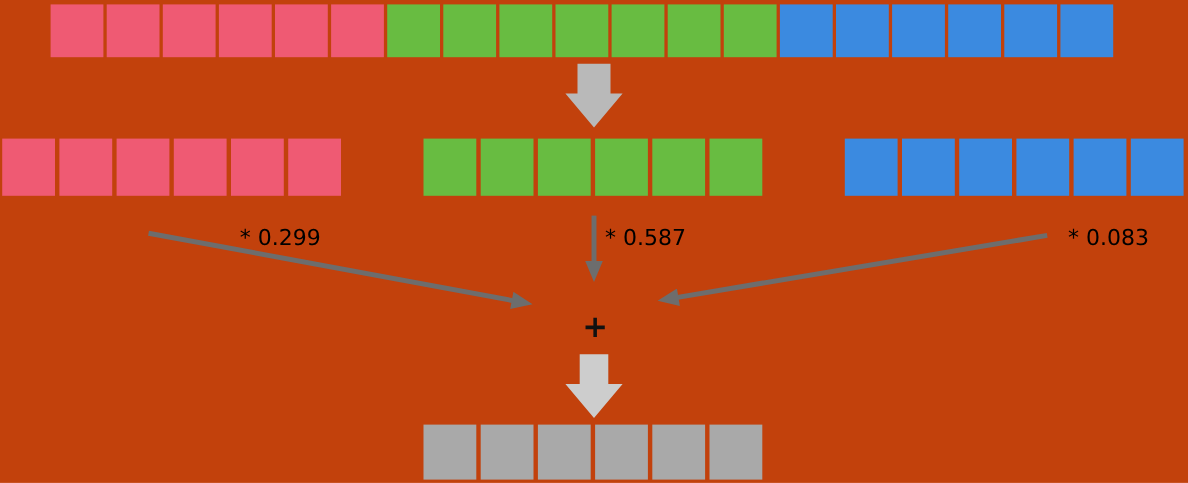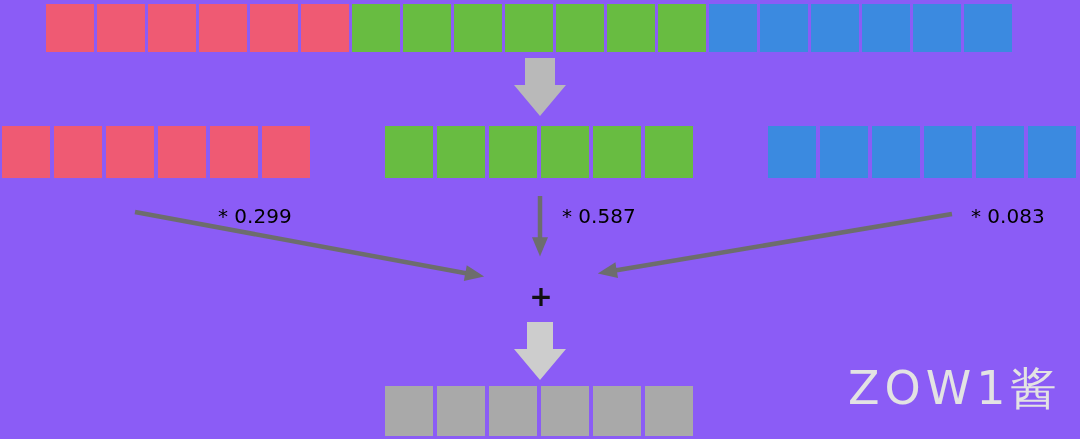--- a/index.html
+++ b/index.html
@@ -1,20 +1,20 @@
 <!DOCTYPE html>
 <html><head>
 <meta charset="utf-8">
 <style>
   html, body { margin: 0; padding: 0; background: #ffffff; }
   #canvas {
     position: relative;
     width: 1080px;
     height: 439px;
-    background: #8b5cf6;
+    background: #c2410c;
     overflow: hidden;
     font-family: "DejaVu Sans", "Liberation Sans", sans-serif;
   }
   .bar { position: absolute; display: flex; }
   .bar .sq { flex: 0 0 auto; }
   #top-bar { left: 46px; top: 4px; gap: 3px; }
   #top-bar .seg { display: flex; gap: 3px; }
   #top-bar .sq { width: 48px; height: 48px; }
   .channel-bar { top: 126px; gap: 4px; }
   .channel-bar .sq { width: 48px; height: 52px; }
@@ -28,21 +28,21 @@
     width: 1080px; height: 439px;
     pointer-events: none;
   }
   .weight-label {
     position: absolute;
     font-size: 20px;
     color: #000000;
     white-space: nowrap;
   }
   #label-red-weight   { left: 218px; top: 204px; }
-  #label-green-weight { left: 562px; top: 204px; text-align: right; }
+  #label-green-weight { left: 550px; top: 204px; text-align: right; }
   #label-blue-weight  { left: 971px; top: 204px; }
   #plus-sign {
     position: absolute;
     left: 526px; top: 280px;
     width: 30px;
     text-align: center;
     font-size: 28px;
     font-weight: bold;
     color: #111111;
   }
@@ -146,15 +146,14 @@
 
     <polygon points="527,322 553,322 553,349 566,349 540,380 514,349 527,349" fill="#cdcdcd"></polygon>
   </svg>
 
   <div id="label-red-weight" class="weight-label">* 0.299</div>
   <div id="label-green-weight" class="weight-label">* 0.587</div>
   <div id="label-blue-weight" class="weight-label">* 0.083</div>
 
   <div id="plus-sign">+</div>
 
-  <div id="watermark-back">ZOW1酱</div>
 
 </div>
 
 </body></html>

